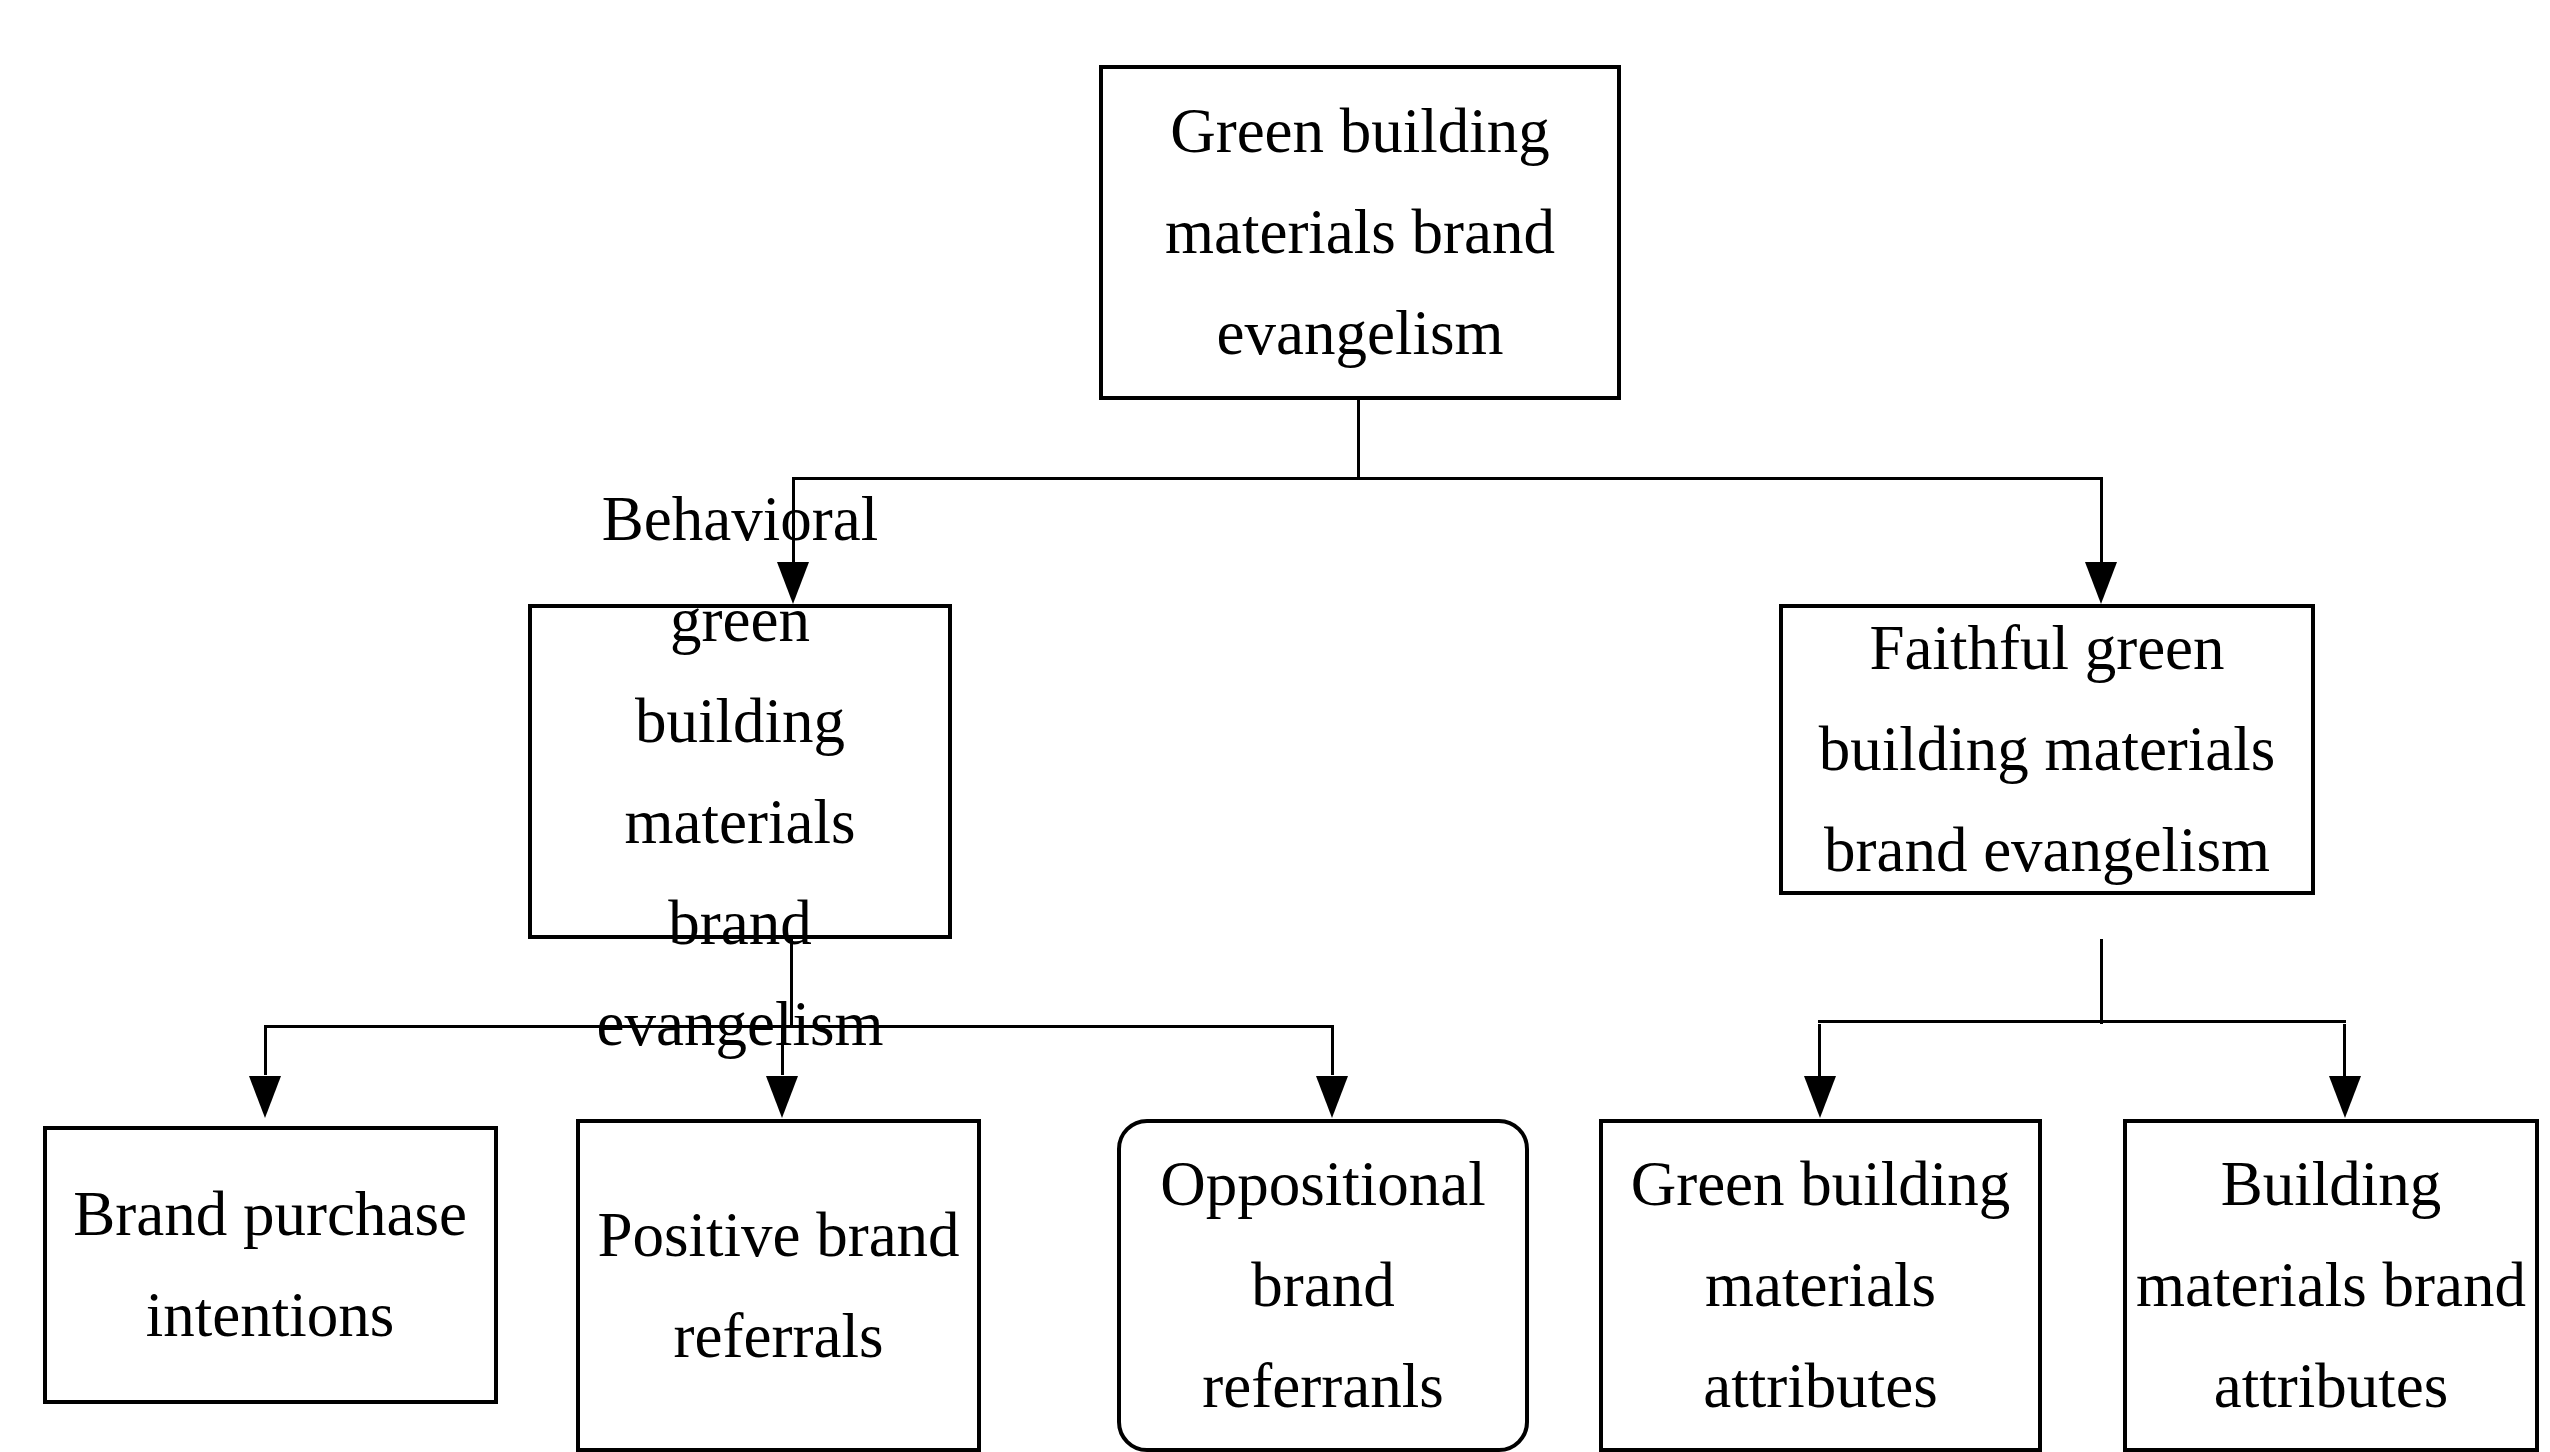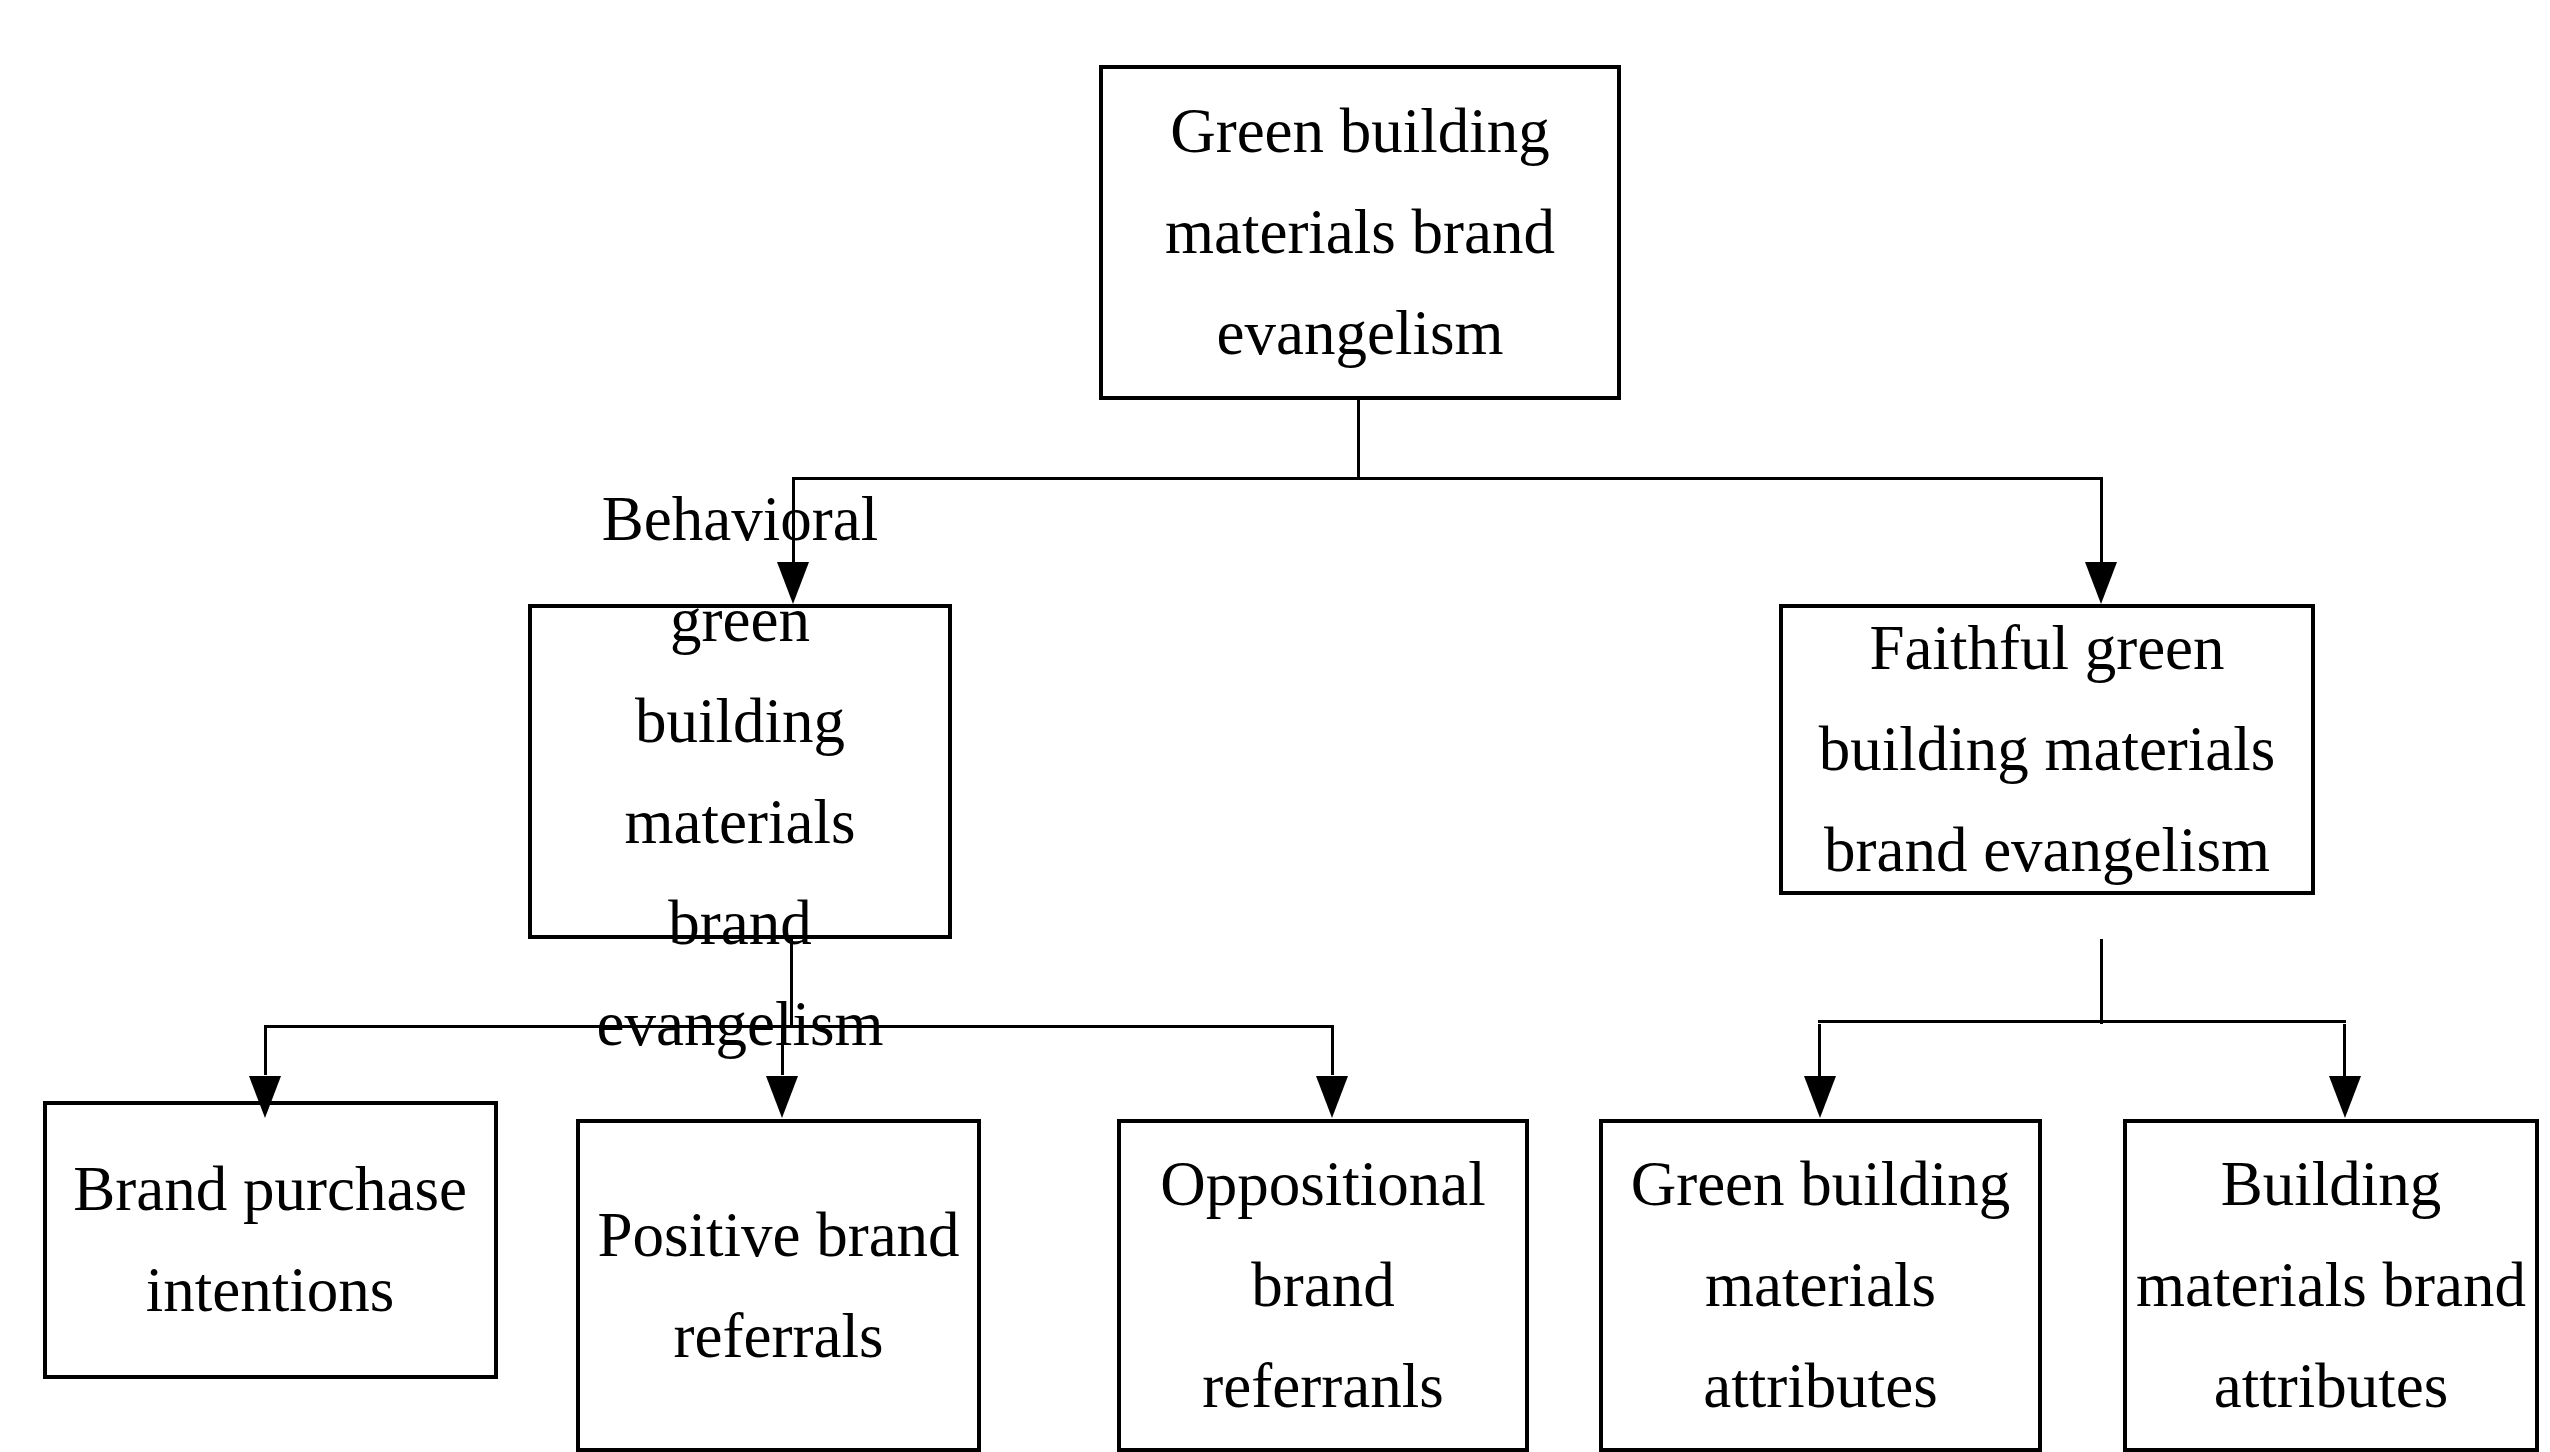--- a/index.html
+++ b/index.html
@@ -45,23 +45,23 @@
     height: 0;
     border-left: 16.3px solid transparent;
     border-right: 16.3px solid transparent;
     border-top: 42px solid var(--line-color);
   }
 
   
   .n-root       { left: 1067px; top: 32.5px;   width: 522px; height: 335px; }
   .n-behavioral { left: 496px;  top: 572px;  width: 424px; height: 335px; }
   .n-faithful   { left: 1747px; top: 572px;  width: 536px; height: 291px; }
-  .n-b1         { left: 10.6px;   top: 1069px; width: 455px; height: 278px; }
+  .n-b1         { left: 10.6px;   top: 1094px; width: 455px; height: 278px; }
   .n-b2         { left: 544px;  top: 1087px; width: 405px; height: 333px; }
-  .n-b3         { left: 1085px; top: 1087px; width: 412px; height: 333px; }
+  .n-b3         { left: 1085px; top: 1087px; width: 412px; height: 333px; border-radius: 30px; }
   .n-b4         { left: 1567px; top: 1087px; width: 443px; height: 333px; }
   .n-b5         { left: 2091px; top: 1087px; width: 416px; height: 333px; }
 
   
   .c-root-stem     { left: 1325px; top: 367px; width: 3.3px;    height: 80px;  }
   .c-top-bar       { left: 760px;  top: 445px; width: 1311px; height: 3.3px;   }
   .c-top-left-drop { left: 760px;  top: 445px; width: 3.3px;    height: 89px; }
   .a-behavioral    { left: 745px;  top: 530px; }
   .c-top-right-drop{ left: 2068px; top: 445px; width: 3.3px;    height: 89px; }
   .a-faithful      { left: 2053px; top: 530px; }

